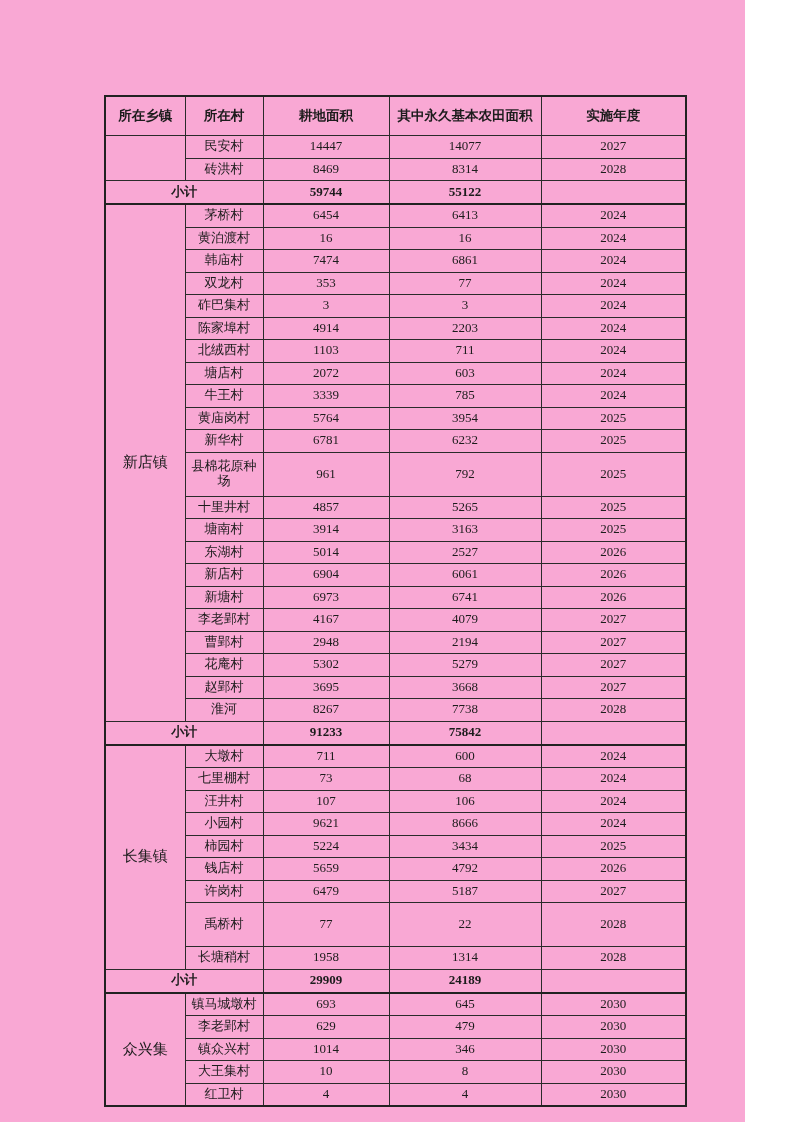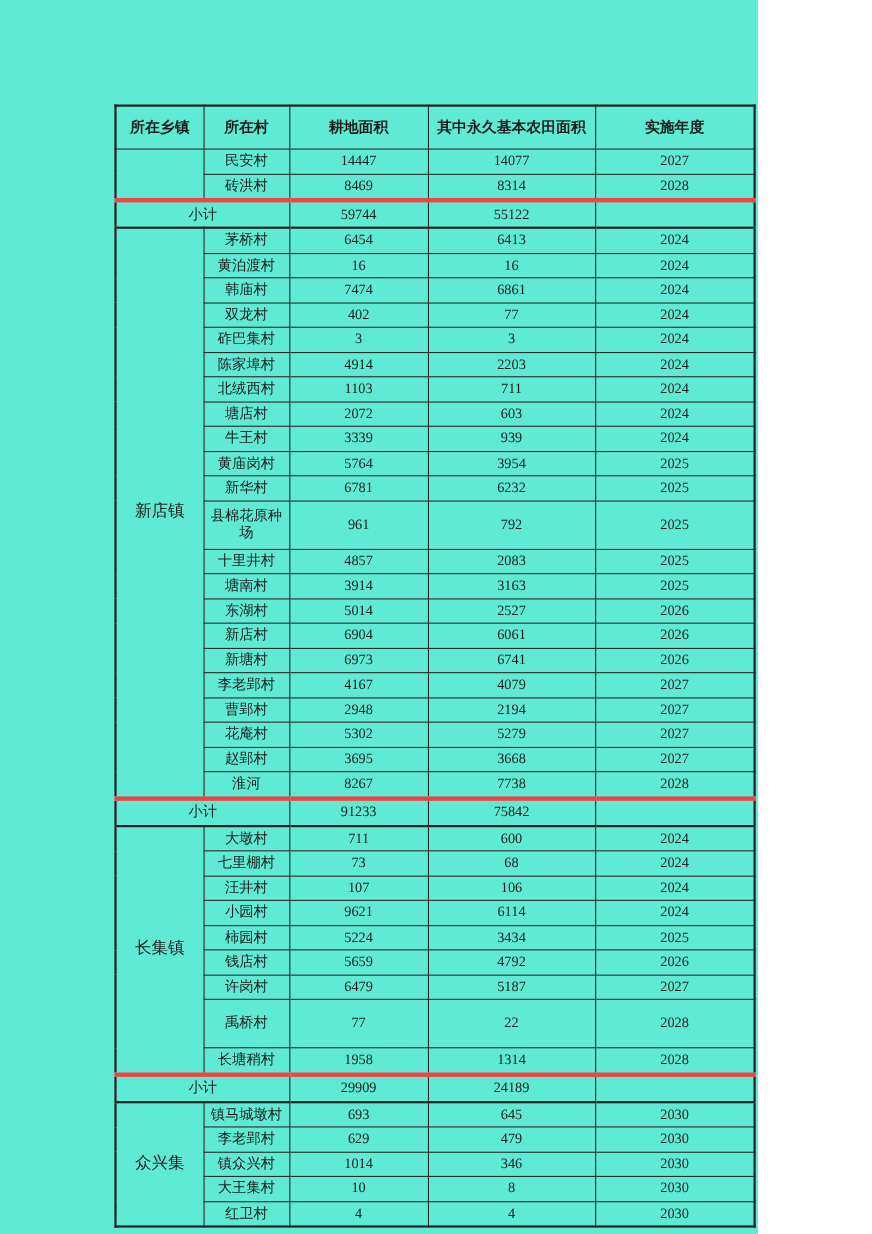--- a/index.html
+++ b/index.html
@@ -2,23 +2,23 @@
 <html><head>
 <meta charset="utf-8">
 <style>
   html, body {
     margin: 0;
     padding: 0;
     background: #ffffff;
   }
   .page {
     position: relative;
-    width: 689px;
+    width: 745px;
     height: 1122px;
-    background: #5eead4;
+    background: #f9a8d4;
     font-family: "Liberation Serif", "DejaVu Serif", serif;
     color: #1c1c1c;
     overflow: hidden;
   }
   table.land-table {
     position: absolute;
     left: 104px;
     top: 95px;
     width: 581px;
     border-collapse: collapse;
@@ -45,22 +45,22 @@
     height: 19.5px;
   }
   .land-table tr.tall td {
     height: 41px;
   }
   .land-table td.township {
     font-size: 15px;
   }
   .land-table tr.subtotal td {
     height: 20px;
-    font-weight: normal;
-    border-top: 4px solid #ef4444;
+    font-weight: bold;
+    border-top: 1px solid #ef4444;
     border-bottom: 2px solid #222222;
   }
   .page-number {
     position: absolute;
     top: 1026px;
     left: 0;
     width: 793px;
     text-align: right;
     font-family: "DejaVu Sans Mono", monospace;
     font-size: 17px;
@@ -122,21 +122,21 @@
           <td>2024</td>
         </tr>
         <tr>
           <td>韩庙村</td>
           <td>7474</td>
           <td>6861</td>
           <td>2024</td>
         </tr>
         <tr>
           <td>双龙村</td>
-          <td>402</td>
+          <td>353</td>
           <td>77</td>
           <td>2024</td>
         </tr>
         <tr>
           <td>砟巴集村</td>
           <td>3</td>
           <td>3</td>
           <td>2024</td>
         </tr>
         <tr>
@@ -153,21 +153,21 @@
         </tr>
         <tr>
           <td>塘店村</td>
           <td>2072</td>
           <td>603</td>
           <td>2024</td>
         </tr>
         <tr>
           <td>牛王村</td>
           <td>3339</td>
-          <td>939</td>
+          <td>785</td>
           <td>2024</td>
         </tr>
         <tr>
           <td>黄庙岗村</td>
           <td>5764</td>
           <td>3954</td>
           <td>2025</td>
         </tr>
         <tr>
           <td>新华村</td>
@@ -177,21 +177,21 @@
         </tr>
         <tr class="tall">
           <td>县棉花原种场</td>
           <td>961</td>
           <td>792</td>
           <td>2025</td>
         </tr>
         <tr>
           <td>十里井村</td>
           <td>4857</td>
-          <td>2083</td>
+          <td>5265</td>
           <td>2025</td>
         </tr>
         <tr>
           <td>塘南村</td>
           <td>3914</td>
           <td>3163</td>
           <td>2025</td>
         </tr>
         <tr>
           <td>东湖村</td>
@@ -262,21 +262,21 @@
         </tr>
         <tr>
           <td>汪井村</td>
           <td>107</td>
           <td>106</td>
           <td>2024</td>
         </tr>
         <tr>
           <td>小园村</td>
           <td>9621</td>
-          <td>6114</td>
+          <td>8666</td>
           <td>2024</td>
         </tr>
         <tr>
           <td>柿园村</td>
           <td>5224</td>
           <td>3434</td>
           <td>2025</td>
         </tr>
         <tr>
           <td>钱店村</td>

